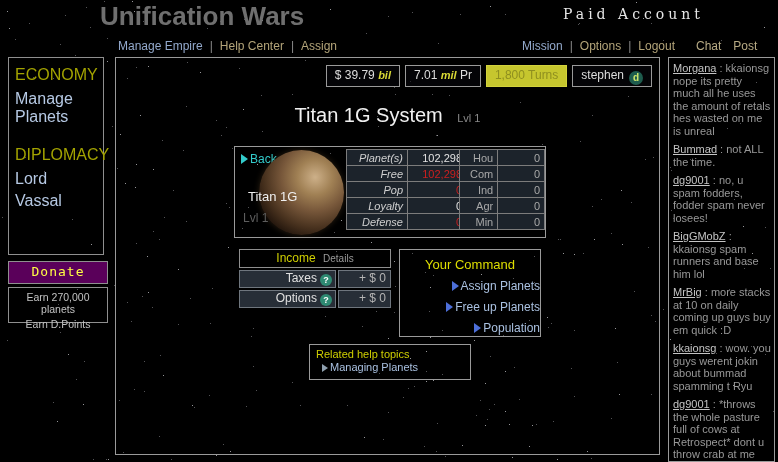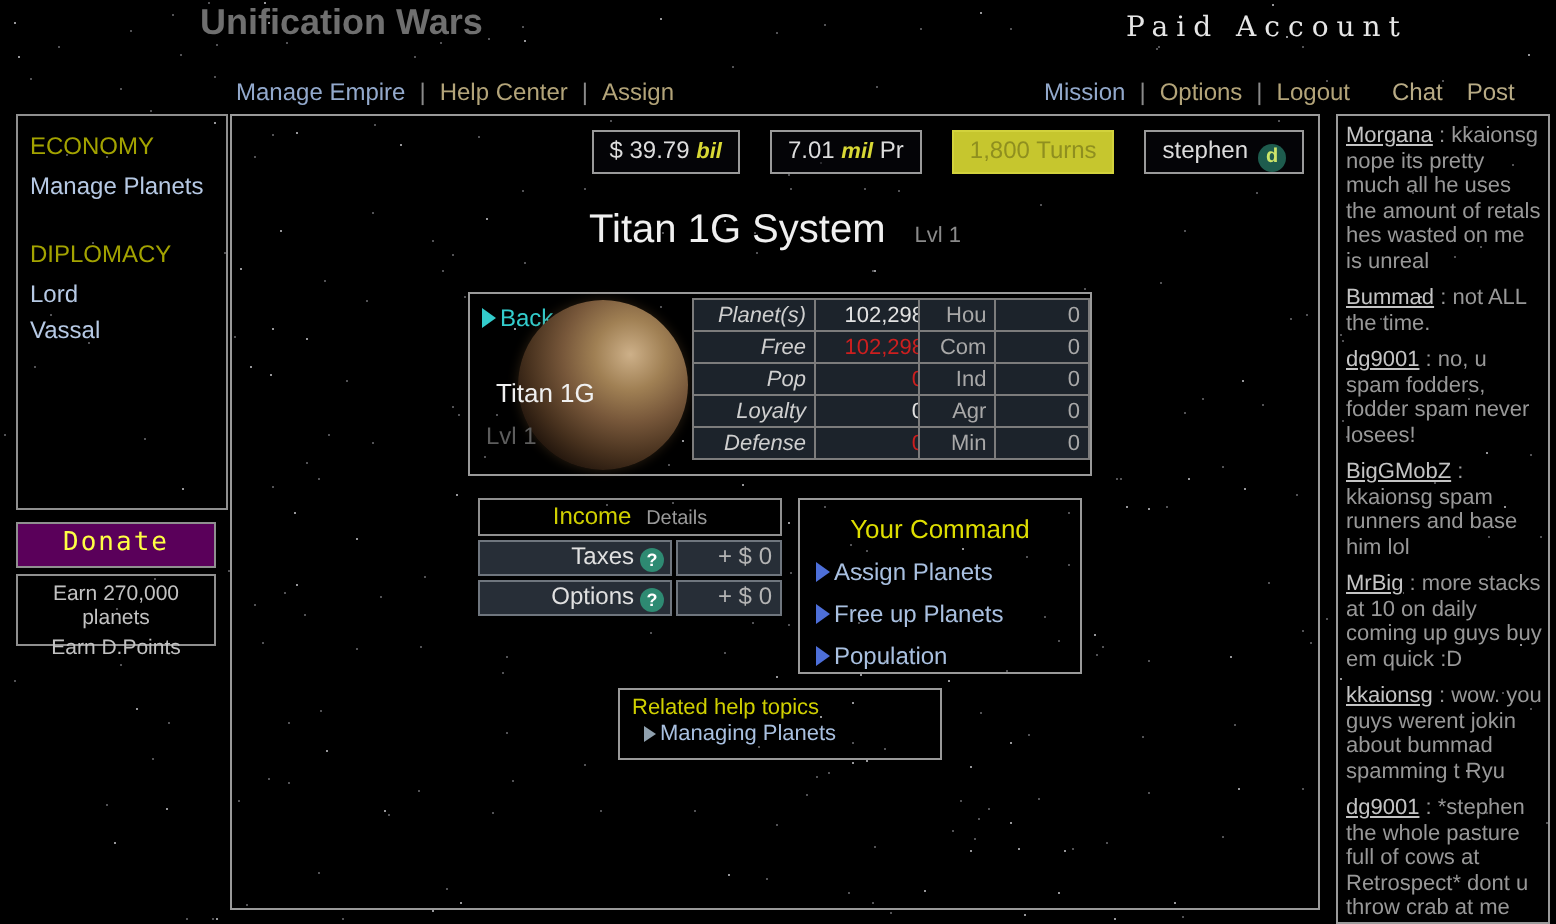--- a/index.html
+++ b/index.html
@@ -2,53 +2,53 @@
 <html><head>
 <meta charset="utf-8">
 <style>
   html,body{margin:0;padding:0;background:#000;}
   #screen{position:relative;width:778px;height:462px;background:#000;overflow:hidden;
           font-family:"Liberation Sans",sans-serif;color:#ccc;}
   .star-layer{position:absolute;top:0;left:0;width:1px;height:1px;border-radius:50%;z-index:0;}
   #screen > *{z-index:1;}
 
   
-  .logo{position:absolute;left:100px;top:1px;font-size:18px;font-weight:bold;
+  .logo{position:absolute;left:100px;top:1px;font-size:26px;font-weight:bold;
         color:#6f6f6f;letter-spacing:0px;}
   .paid{position:absolute;left:563px;top:6px;font-family:"DejaVu Serif",serif;
         font-size:14px;letter-spacing:4px;color:#e6e6e6;}
   .nav{position:absolute;top:39px;font-size:12px;}
   .nav-left{left:118px;}
   .nav-right{left:522px;}
   .nav a{text-decoration:none;cursor:pointer;}
   .nav .sep{color:#8a8a8a;margin:0 7px;}
   .lnk-blue{color:#93a9cc;}
   .lnk-tan{color:#b3a479;}
   .chat-links{position:absolute;left:696px;top:39px;font-size:12px;color:#b8ab85;}
   .chat-links a{color:#b8ab85;text-decoration:none;margin-right:12px;cursor:pointer;}
 
   
-  .sidebar{position:absolute;left:8px;top:57px;width:106px;height:198px;
-           border:1px solid #8f8f8f;padding:6px 0 0 6px;box-sizing:border-box;font-size:12px;}
+  .sidebar{position:absolute;left:8px;top:57px;width:96px;height:198px;
+           border:1px solid #8f8f8f;padding:6px 0 0 6px;box-sizing:border-box;font-size:16px;}
   .side-title{color:#a3a300;margin:2px 0 6px 0;}
   .side-link{display:block;color:#b6c9e4;text-decoration:none;margin:0 0 4px 0;cursor:pointer;}
   .side-gap{height:14px;}
   .donate-btn{position:absolute;left:8px;top:261px;width:100px;height:23px;
               background:#5a005a;border:1px solid #8f8f8f;box-sizing:border-box;
               text-align:center;font-family:"DejaVu Sans Mono",monospace;font-size:13px;
               color:#ffff44;line-height:19px;letter-spacing:1px;cursor:pointer;}
   .earn-box{position:absolute;left:8px;top:287px;width:100px;height:36px;
             border:1px solid #8f8f8f;box-sizing:border-box;text-align:center;
             font-size:10.5px;color:#c2c2c2;padding-top:3px;}
   .earn-box a{display:block;color:#c2c2c2;text-decoration:none;margin-bottom:3px;cursor:pointer;}
 
   
   .main-panel{position:absolute;left:115px;top:57px;width:545px;height:398px;
               border:1px solid #9a9a9a;box-sizing:border-box;}
-  .status-bar{position:absolute;top:7px;right:7px;display:flex;gap:15px;align-items:center;}
+  .status-bar{position:absolute;top:7px;right:7px;display:flex;gap:5px;align-items:center;}
   .sbox{border:1px solid #9a9a9a;background:rgba(8,8,12,.55);height:20px;line-height:18px;
         padding:0 8px;font-size:12px;color:#ddd;white-space:nowrap;}
   .unit-yel{color:#d8d835;font-style:italic;font-weight:bold;font-size:11px;}
   .sbox-turns{background:#c6c62e;border-color:#d2d23c;color:#8f8f1f;cursor:pointer;}
   .player-badge{display:inline-block;width:14px;height:14px;border-radius:50%;
                 background:#1e5c4e;color:#cde66a;font-size:10px;font-weight:bold;
                 text-align:center;line-height:14px;vertical-align:-2px;margin-left:5px;cursor:pointer;}
   .page-title{position:absolute;top:46px;width:100%;text-align:center;}
   .page-title .t{font-size:20px;color:#f0f0f0;}
   .page-title .lvl{font-size:11px;color:#8a8a8a;margin-left:10px;}
@@ -87,21 +87,21 @@
   .income-cell{background:#272e37;border:1px solid #6f767e;height:16px;line-height:15px;}
   .income-lbl{width:92px;text-align:right;color:#e0e0e0;padding-right:3px;}
   .income-val{flex:1;text-align:right;color:#b4b4b4;padding-right:4px;margin-left:2px;}
   .qicon{display:inline-block;width:12px;height:12px;border-radius:50%;background:#2e8a72;
          color:#fff;font-size:9px;font-weight:bold;text-align:center;line-height:12px;
          vertical-align:-1px;margin-left:3px;cursor:pointer;}
 
   .command-box{position:absolute;left:283px;top:191px;width:142px;height:88px;
                border:1px solid #9a9a9a;box-sizing:border-box;}
   .command-title{text-align:center;color:#dede00;font-size:13px;margin-top:7px;}
-  .command-item{margin:7px 0 0 8px;font-size:12px;}
+  .command-item{margin:7px 0 0 8px;font-size:12px;text-align:right;}
   .command-item .arrow{color:#4d6fd9;}
   .command-item a{color:#a9c0e0;text-decoration:none;cursor:pointer;}
 
   .help-box{position:absolute;left:193px;top:286px;width:162px;height:36px;
             border:1px solid #9a9a9a;box-sizing:border-box;font-size:11px;}
   .help-title{color:#cfcf00;margin:3px 0 1px 6px;}
   .help-item{margin-left:12px;}
   .help-item .arrow{color:#8fa0ae;border-width:4px 0 4px 6px;}
   .help-item a{color:#a9c0e0;text-decoration:none;cursor:pointer;}
 
@@ -256,16 +256,16 @@
     </div>
   </div>
 
   <div class="chat-panel">
     <div class="chat-msg"><a class="chat-user">Morgana</a><span> : </span><span>kkaionsg nope its pretty much all he uses the amount of retals hes wasted on me is unreal</span></div>
     <div class="chat-msg"><a class="chat-user">Bummad</a><span> : </span><span>not ALL the time.</span></div>
     <div class="chat-msg"><a class="chat-user">dg9001</a><span> : </span><span>no, u spam fodders, fodder spam never losees!</span></div>
     <div class="chat-msg"><a class="chat-user">BigGMobZ</a><span> : </span><span>kkaionsg spam runners and base him lol</span></div>
     <div class="chat-msg"><a class="chat-user">MrBig</a><span> : </span><span>more stacks at 10 on daily coming up guys buy em quick :D</span></div>
     <div class="chat-msg"><a class="chat-user">kkaionsg</a><span> : </span><span>wow. you guys werent jokin about bummad spamming t Ryu</span></div>
-    <div class="chat-msg"><a class="chat-user">dg9001</a><span> : </span><span>*stephen the whole pasture full of cows at Retrospect* dont u throw crab at me</span></div>
+    <div class="chat-msg"><a class="chat-user">dg9001</a><span> : </span><span>*throws the whole pasture full of cows at Retrospect* dont u throw crab at me</span></div>
 
   </div>
 </div>
 
 </body></html>

